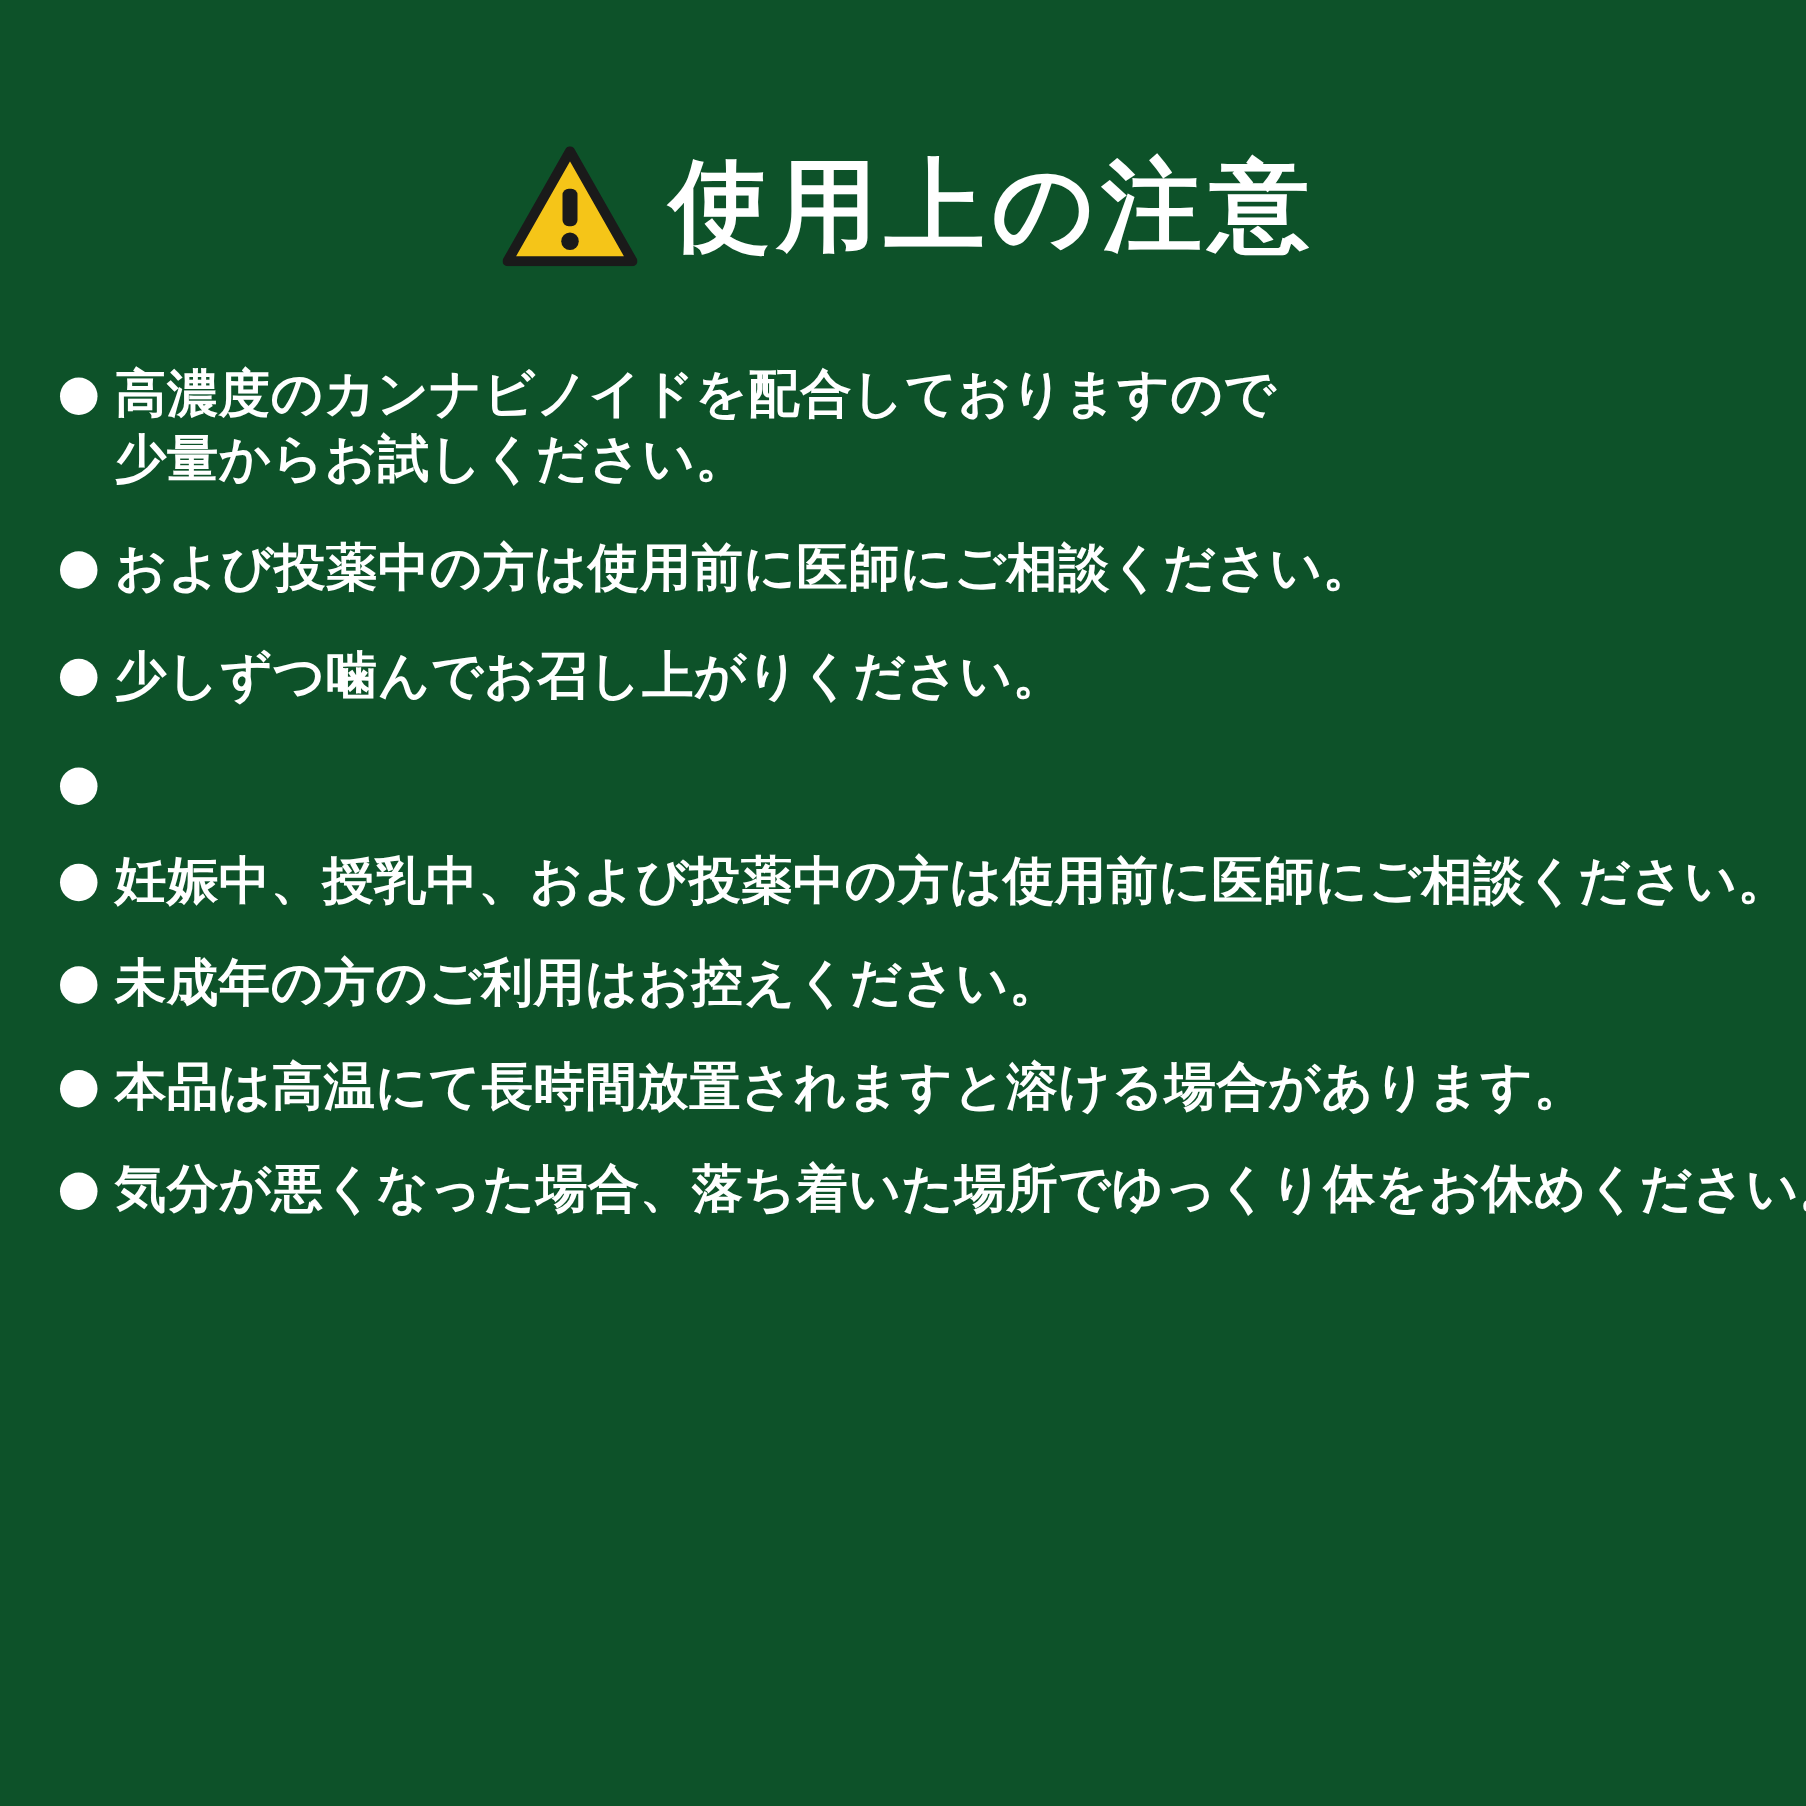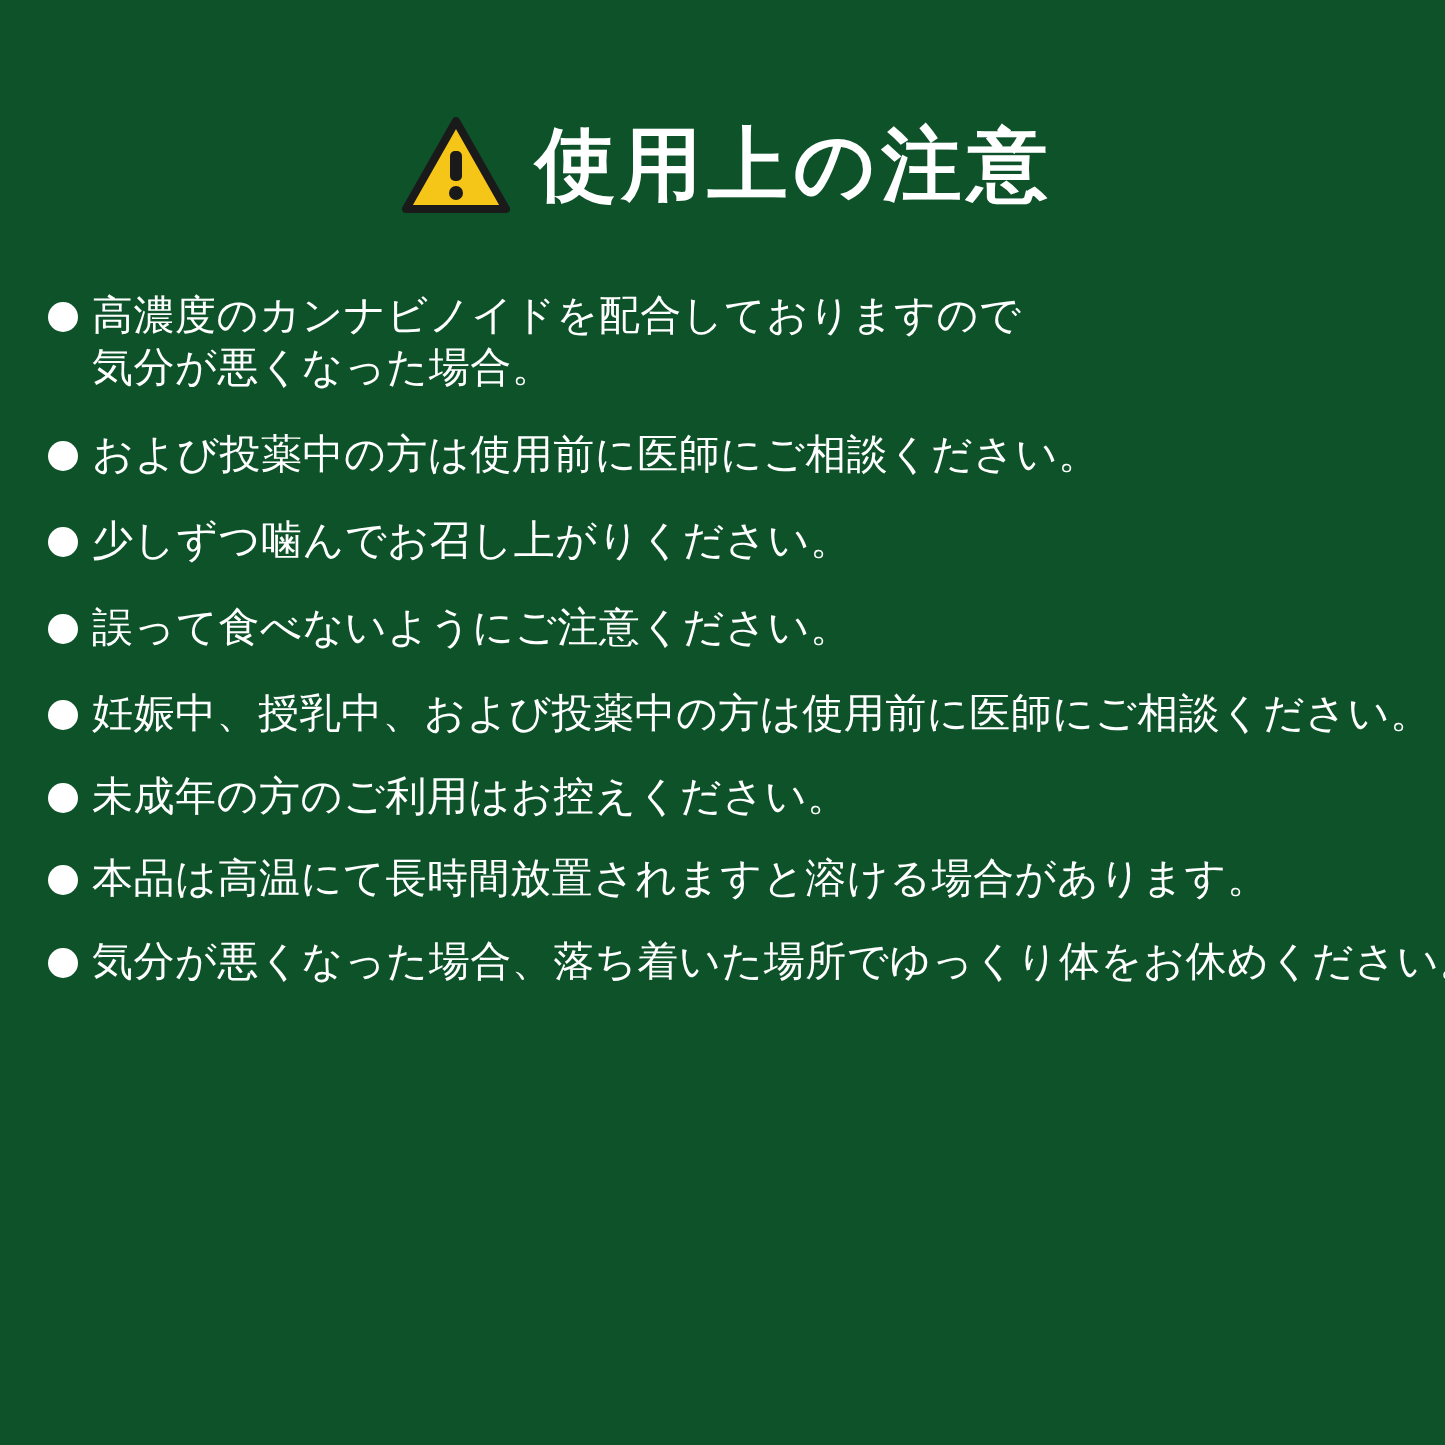--- a/index.html
+++ b/index.html
@@ -66,21 +66,21 @@
     background: #ffffff;
     margin-top: 13px;
     margin-right: 14px;
   }
   .lines {
     flex: 1 1 auto;
   }
   .line {
     font-size: 41px;
     line-height: 1.28;
-    font-weight: 400;
+    font-weight: 700;
     letter-spacing: 0.5px;
     white-space: nowrap;
     color: #ffffff;
   }
   .notice-item.compact { margin-bottom: 30px; }
 </style>
 </head>
 <body>
 
 <div class="page">
@@ -93,42 +93,41 @@
     </svg>
     <div class="title">使用上の注意</div>
   </div>
 
   <ul class="notice-list">
 
     <li class="notice-item">
       <span class="bullet"></span>
       <div class="lines">
         <div class="line">高濃度のカンナビノイドを配合しておりますので</div>
-        <div class="line">気分が悪くなった場合。</div>
+        <div class="line">少量からお試しください。</div>
       </div>
     </li>
 
     <li class="notice-item">
       <span class="bullet"></span>
       <div class="lines">
         <div class="line">および投薬中の方は使用前に医師にご相談ください。</div>
       </div>
     </li>
 
     <li class="notice-item">
       <span class="bullet"></span>
       <div class="lines">
         <div class="line">少しずつ噛んでお召し上がりください。</div>
       </div>
     </li>
 
     <li class="notice-item">
       <span class="bullet"></span>
       <div class="lines">
-        <div class="line">誤って食べないようにご注意ください。</div>
       </div>
     </li>
 
     <li class="notice-item compact">
       <span class="bullet"></span>
       <div class="lines">
         <div class="line">妊娠中、授乳中、および投薬中の方は使用前に医師にご相談ください。</div>
       </div>
     </li>
 

